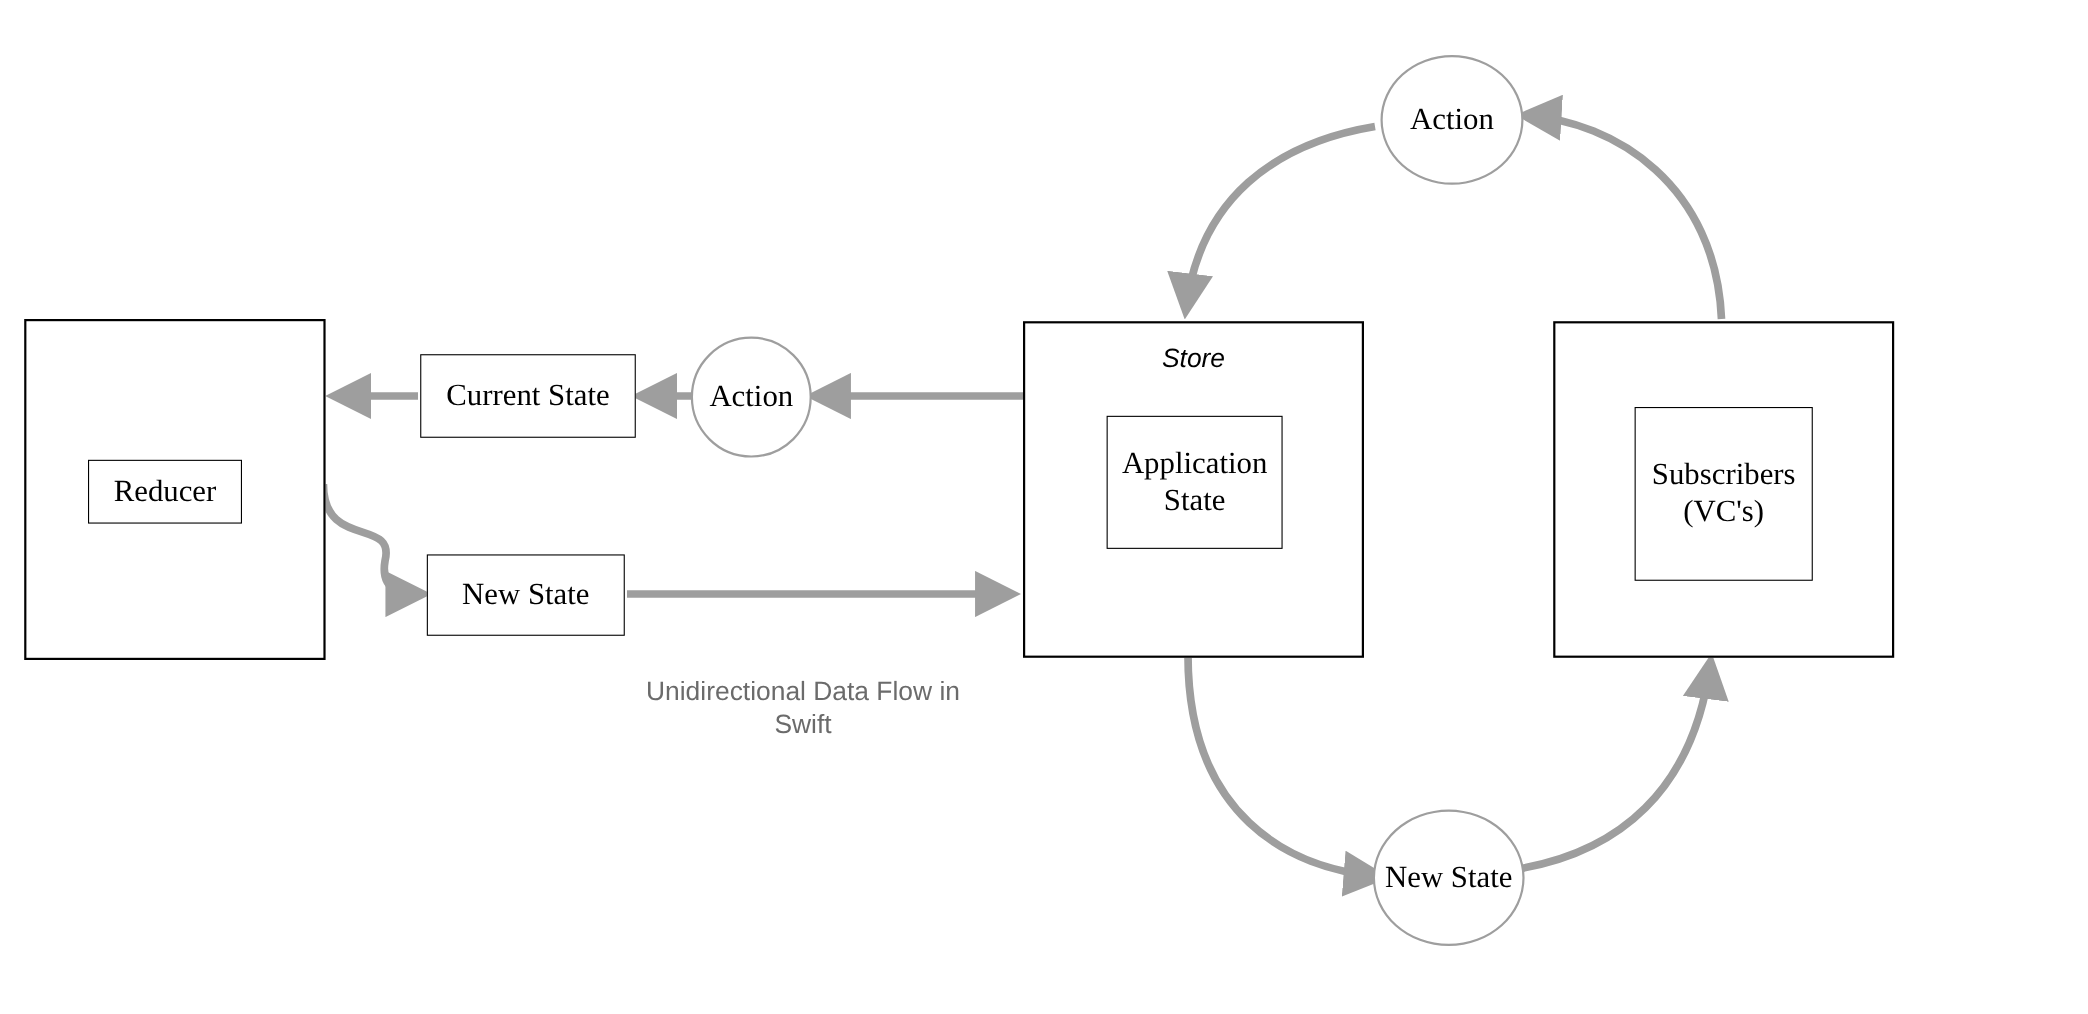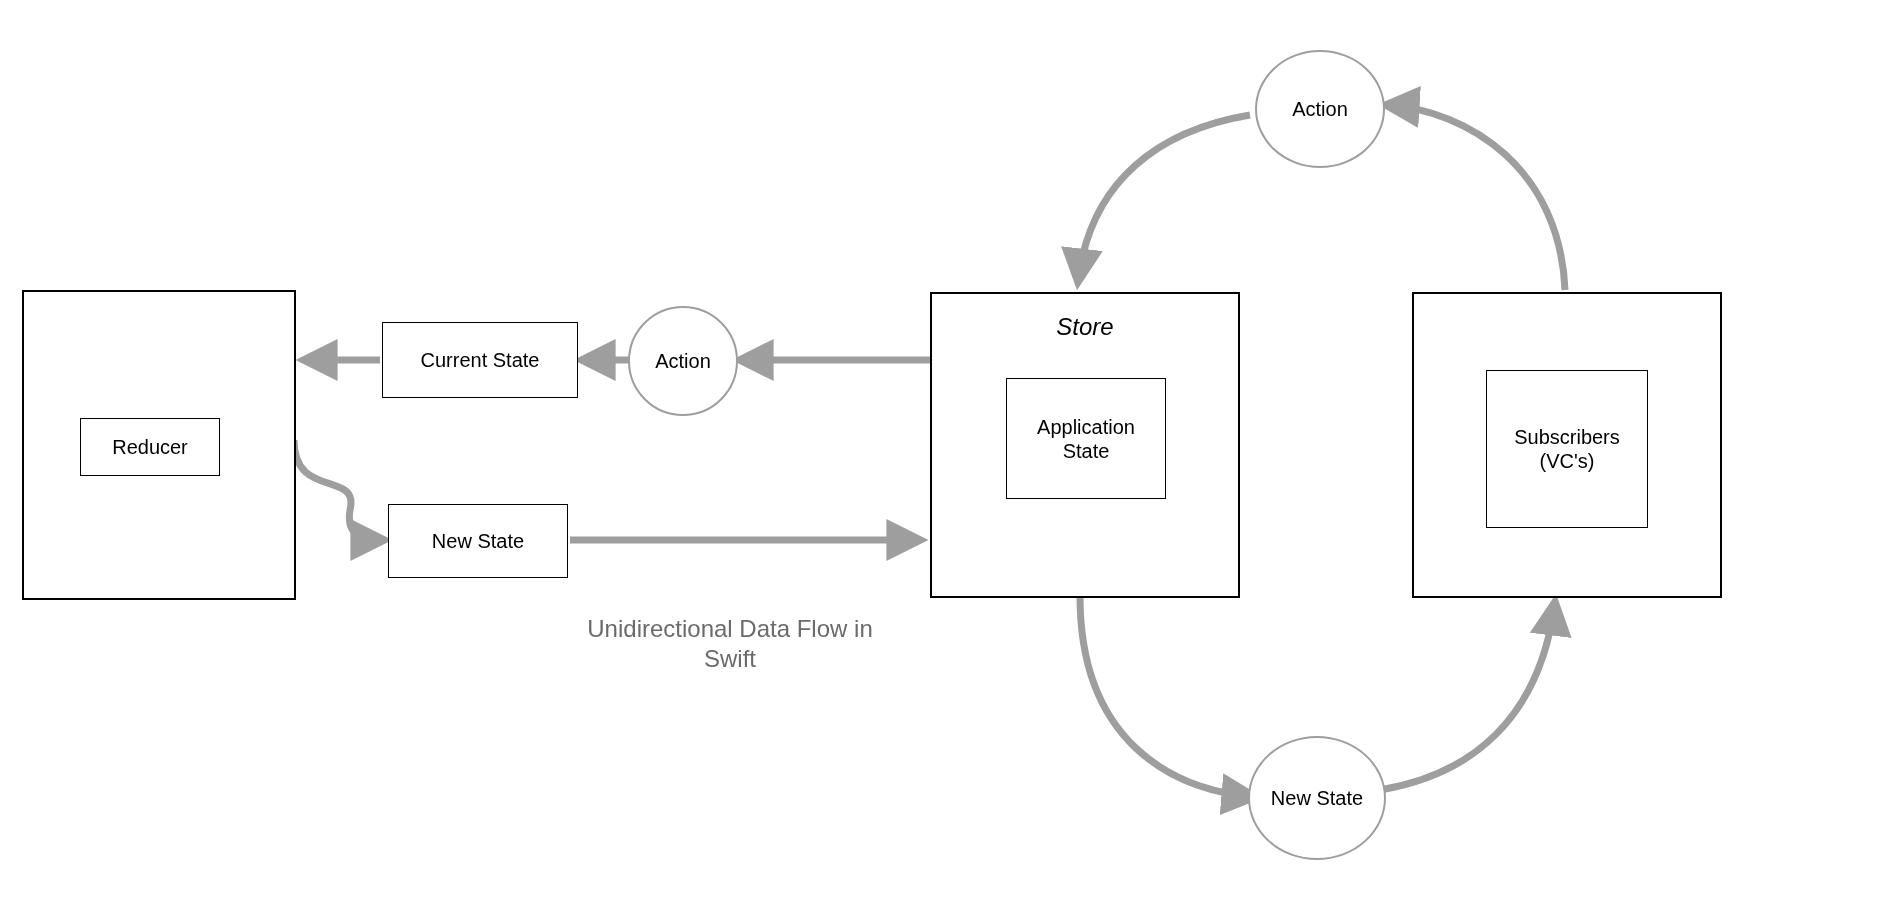--- a/index.html
+++ b/index.html
@@ -33,23 +33,24 @@
     border-radius: 50%;
     background: #fff;
     display: flex;
     align-items: center;
     justify-content: center;
     text-align: center;
     box-sizing: border-box;
     color: #000;
   }
   .label {
-    font-size: 20px;
+    font-size: 28px;
     line-height: 1.2;
     padding: 4px 8px;
+    font-family: Liberation Serif, serif;
   }
   .floating-label {
     position: absolute;
     color: #6b6b6b;
     font-size: 24px;
     text-align: center;
     line-height: 1.25;
   }
   svg.arrows {
     position: absolute;

